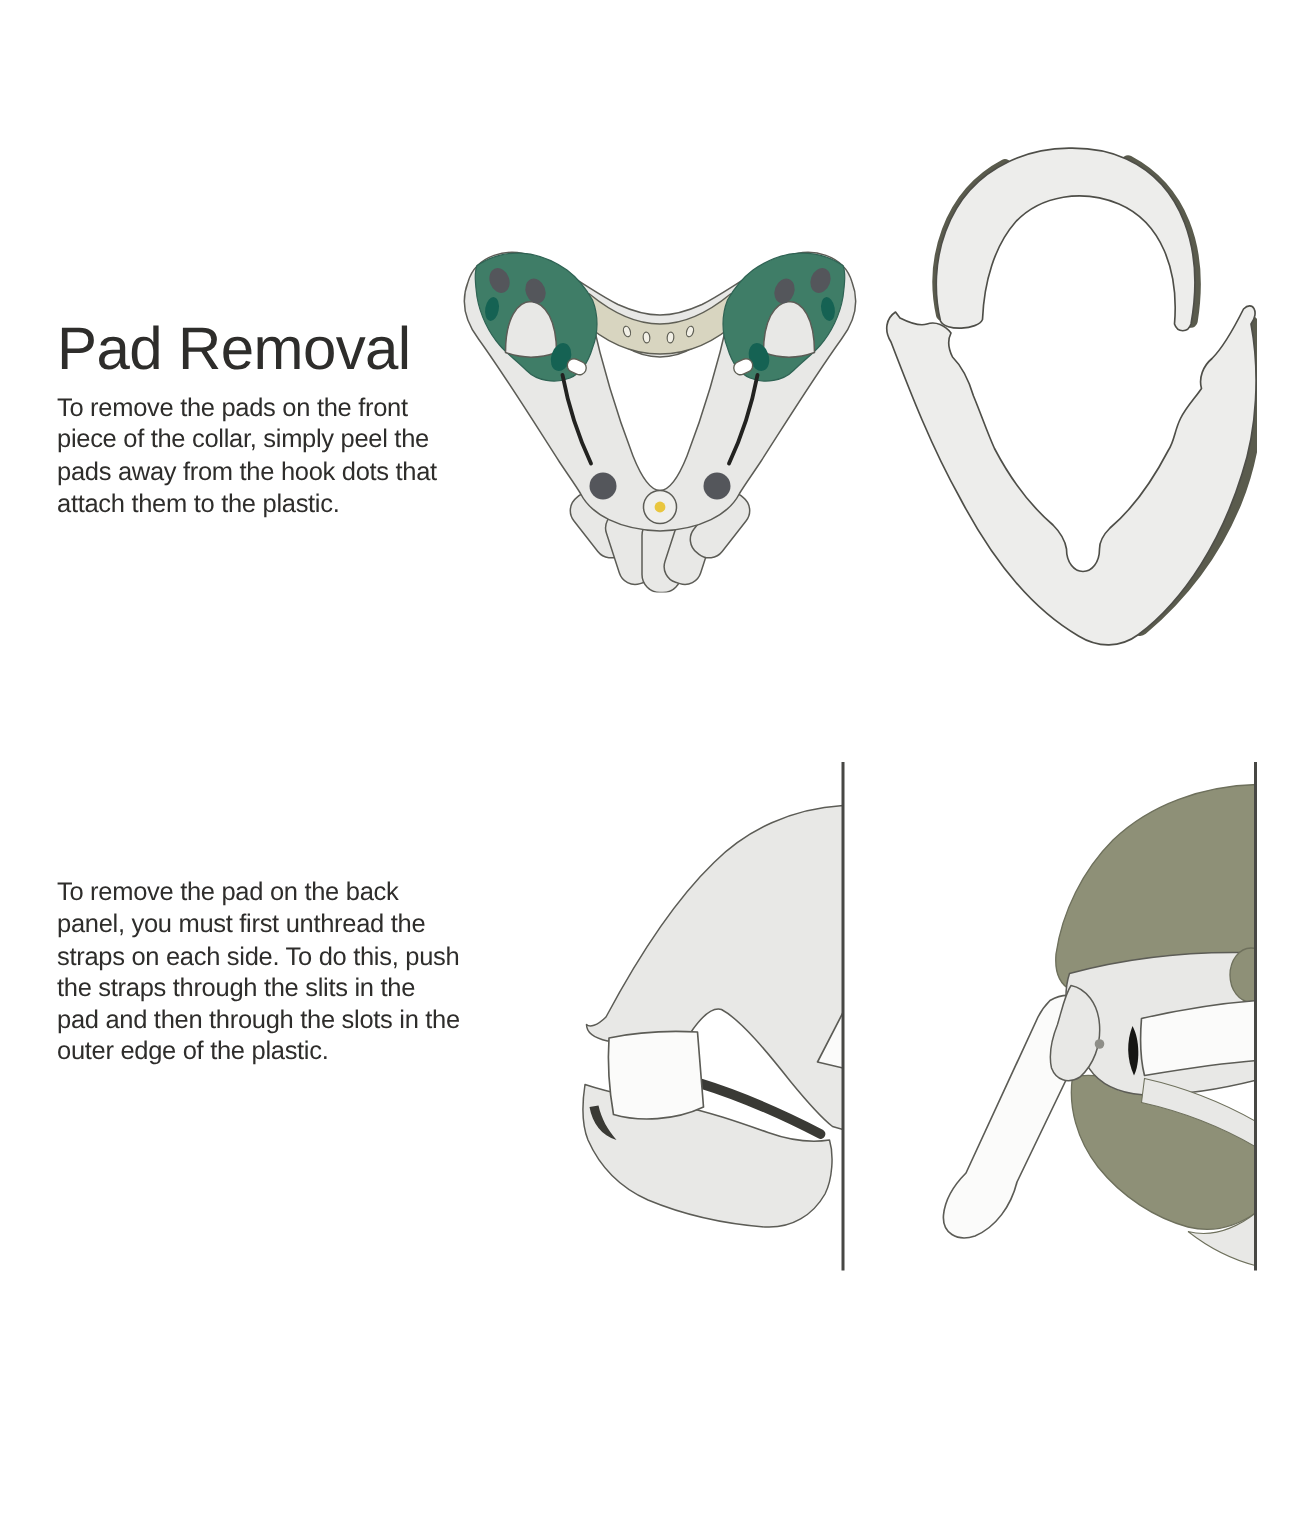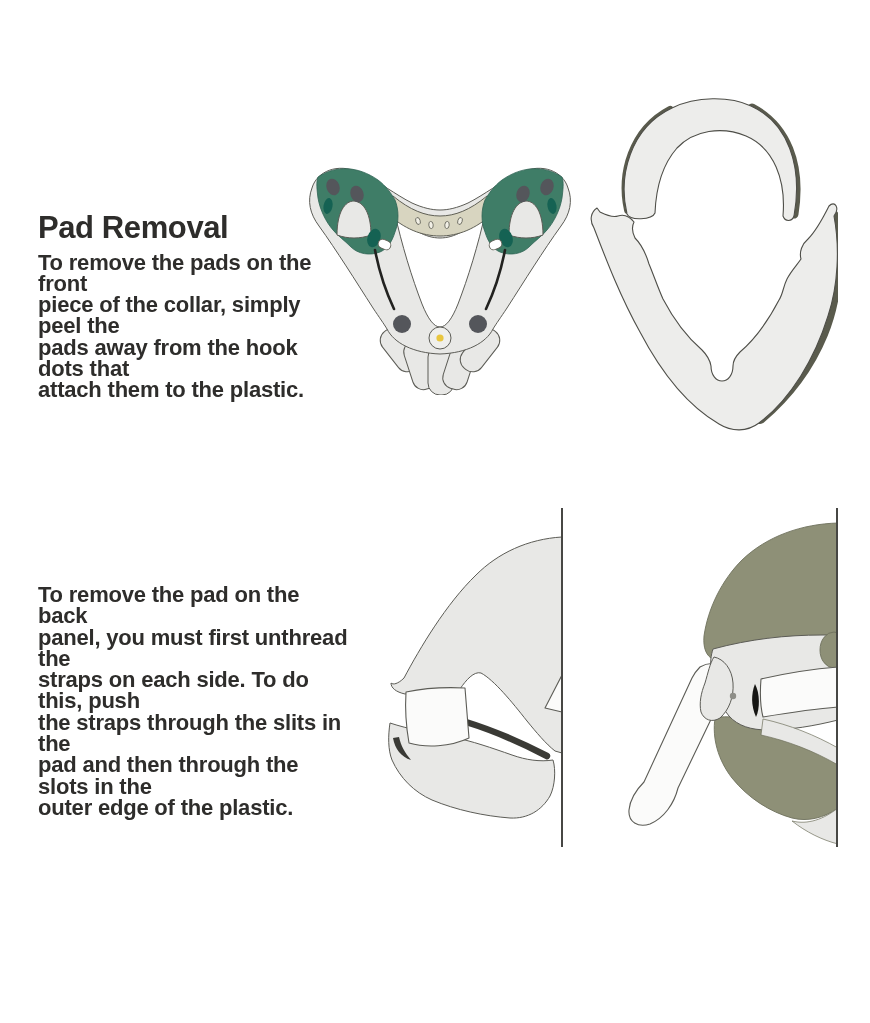--- a/index.html
+++ b/index.html
@@ -1,22 +1,22 @@
 <!DOCTYPE html>
 <html style="--page_bg: #ffffff; --text: #2e2d2b; --plastic_light: #e8e8e6; --plastic_stroke: #5c5c56; --pad_light: #ededeb; --pad_stroke: #4e4e48; --shadow_dark: #5a5b4d; --pad_green: #3f7d67; --pad_green_stroke: #2f6354; --pad_green_dark: #156253; --dot_gray: #54565b; --chin_band: #d8d5c0; --band_stroke: #5f5f55; --band_hole: #f2f0e6; --slit_black: #222220; --strap_white: #fbfbfa; --slot_dark: #3a3a35; --slot_black: #161614; --olive: #8e9077; --olive_stroke: #6e705c; --rivet_gray: #8e8e88; --accent_yellow: #e9c63e; --divider: #474744;"><head>
 <meta charset="utf-8">
 <style>
   html,body{margin:0;padding:0;background:#fff;}
   .page{position:relative;width:870px;height:1023px;background:var(--page_bg);overflow:hidden;
         font-family:"Liberation Sans","DejaVu Sans",sans-serif;}
   .copy{position:absolute;color:var(--text);}
   .copy-front{left:38px;top:212px;width:310px;}
   .copy-back{left:38px;top:584px;width:310px;}
-  .page-title{font-size:31px;font-weight:700;letter-spacing:-0.4px;line-height:1.05;margin:0 0 7px 0;color:var(--text);}
-  .body-text{font-size:22px;line-height:21.3px;letter-spacing:-0.2px;margin:0;white-space:pre-line;color:var(--text);font-weight:bold;}
+  .page-title{font-size:40px;font-weight:400;letter-spacing:-0.4px;line-height:1.05;margin:0 0 7px 0;color:var(--text);}
+  .body-text{font-size:17px;line-height:21.3px;letter-spacing:-0.2px;margin:0;white-space:pre-line;color:var(--text);}
   .illo{position:absolute;}
   .divider{position:absolute;top:508px;height:339px;width:1.5px;background:var(--divider);}
   .d-left{left:561px;} .d-right{left:836px;}
 
   
   .plastic{fill:var(--plastic_light);stroke:var(--plastic_stroke);stroke-width:1;stroke-linejoin:round;}
   .pad{fill:var(--pad_light);stroke:var(--pad_stroke);stroke-width:1.1;stroke-linejoin:round;}
   .shadow{stroke:var(--shadow_dark);fill:none;stroke-linecap:round;}
   .greenpad{fill:var(--pad_green);stroke:var(--pad_green_stroke);stroke-width:.8;}
   .teal{fill:var(--pad_green_dark);}

